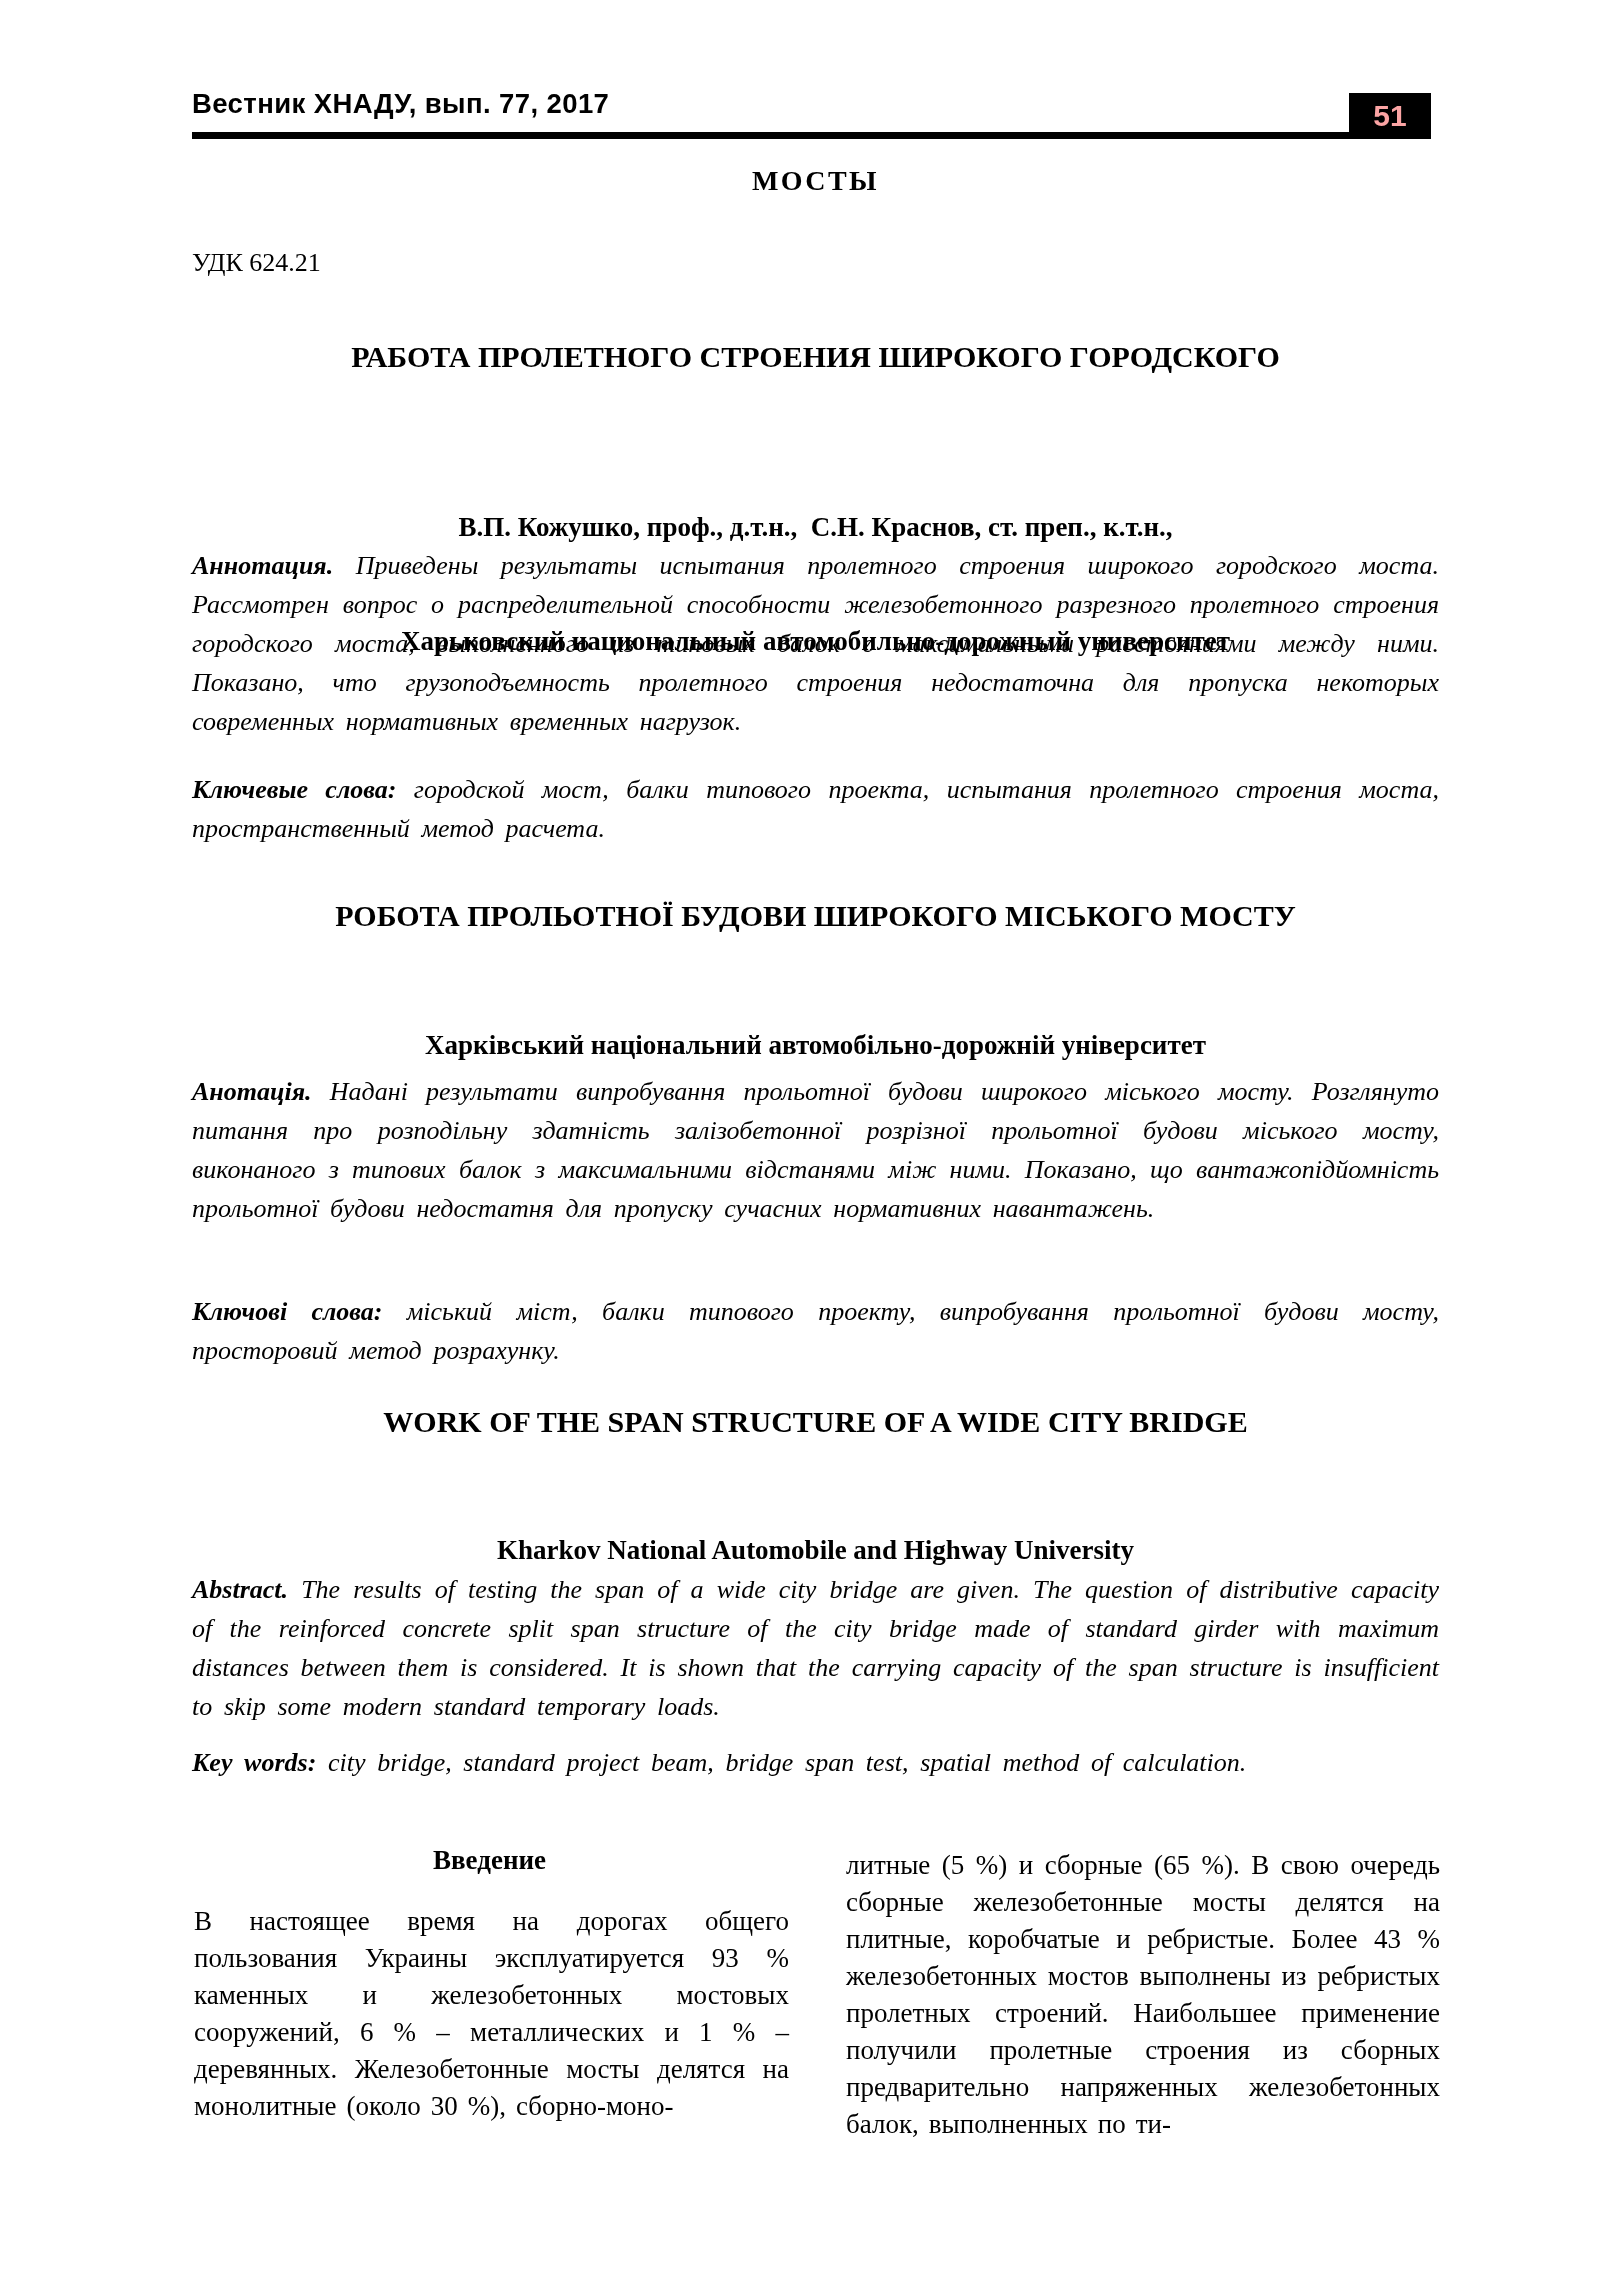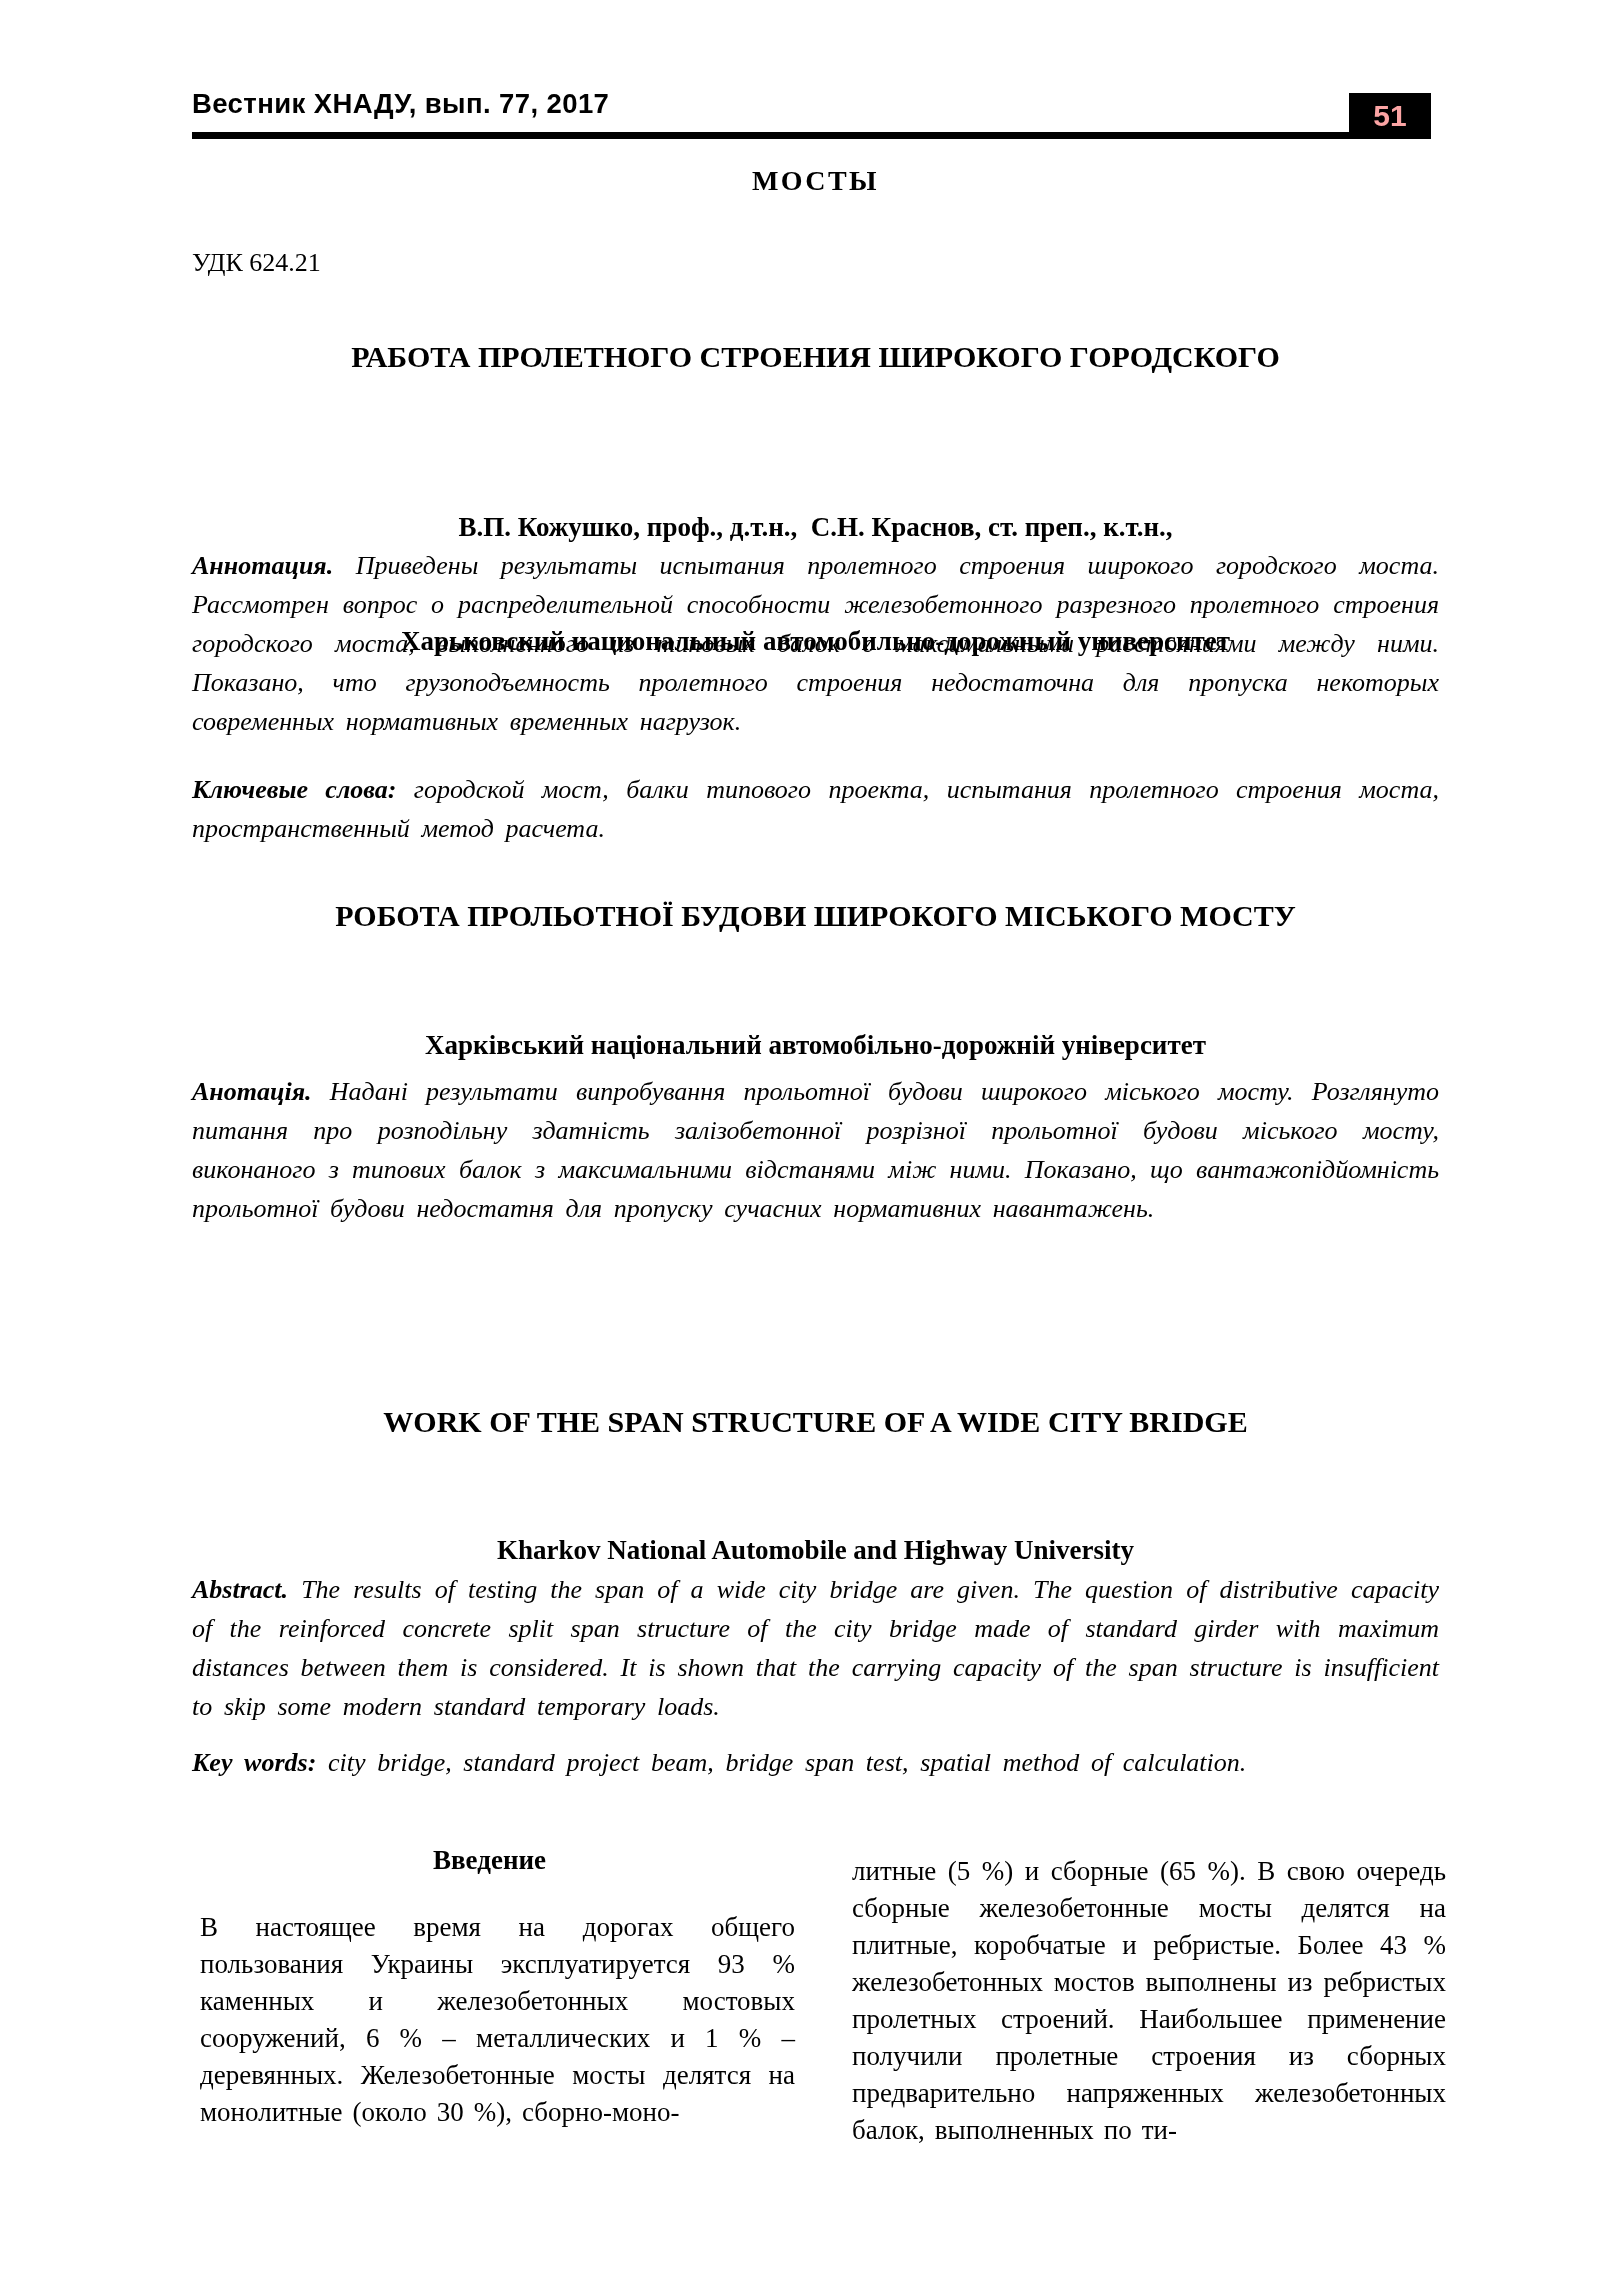--- a/index.html
+++ b/index.html
@@ -50,21 +50,21 @@
   .ua-authors  { top: 950px; }
   .ua-abstract { top: 1072px; }
   .ua-keywords { top: 1292px; }
 
   .en-title    { top: 1382px; }
   .en-authors  { top: 1455px; }
   .en-abstract { top: 1570px; }
   .en-keywords { top: 1743px; }
 
   .intro-heading { left: 192px; top: 1845px; width: 595px; text-align: center; font-weight: 700; font-size: 27px; }
-  .col { margin: 8px; font-size: 27px; line-height: 37px; text-align: justify; word-spacing: 0.12em; }
+  .col { margin: 2px; font-size: 27px; line-height: 37px; text-align: justify; word-spacing: 0.12em; }
   .left-col  { left: 192px;  top: 1901px; width: 595px; }
   .right-col { left: 844px; top: 1845px; width: 594px; }
 </style>
 </head>
 <body>
 
 <div class="page">
 
   <div class="hdr-journal">Вестник ХНАДУ, вып. 77, 2017</div>
   <div class="hdr-rule"></div>
@@ -83,20 +83,21 @@
   <p class="abstract ru-abstract"><span class="lbl">Аннотация.</span> <span>Приведены результаты испытания пролетного строения широкого городского моста. Рассмотрен вопрос о распределительной способности железобетонного разрезного пролетного строения городского моста, выполненного из типовых балок с максимальными расстояниями между ними. Показано, что грузоподъемность пролетного строения недостаточна для пропуска некоторых современных нормативных временных нагрузок.</span></p>
   <p class="abstract ru-keywords"><span class="lbl">Ключевые слова:</span> <span>городской мост, балки типового проекта, испытания пролетного строения моста, пространственный метод расчета.</span></p>
 
   <div class="title ua-title">
     <div>РОБОТА ПРОЛЬОТНОЇ БУДОВИ ШИРОКОГО МІСЬКОГО МОСТУ</div>
   </div>
   <div class="authors ua-authors">
     <div>Харківський національний автомобільно-дорожній університет</div>
   </div>
   <p class="abstract ua-abstract"><span class="lbl">Анотація.</span> <span>Надані результати випробування прольотної будови широкого міського мосту. Розглянуто питання про розподільну здатність залізобетонної розрізної прольотної будови міського мосту, виконаного з типових балок з максимальними відстанями між ними. Показано, що вантажопідйомність прольотної будови недостатня для пропуску сучасних нормативних навантажень.</span></p>
+  <p class="abstract ua-keywords"><span class="lbl">Ключові слова:</span> <span>міський міст, балки типового проекту, випробування прольотної будови мосту, просторовий метод розрахунку.</span></p>
 
   <div class="title en-title">
     <div>WORK OF THE SPAN STRUCTURE OF A WIDE CITY BRIDGE</div>
   </div>
   <div class="authors en-authors">
     <div>Kharkov National Automobile and Highway University</div>
   </div>
   <p class="abstract en-abstract"><span class="lbl">Abstract.</span> <span>The results of testing the span of a wide city bridge are given. The question of distributive capacity of the reinforced concrete split span structure of the city bridge made of standard girder with maximum distances between them is considered. It is shown that the carrying capacity of the span structure is insufficient to skip some modern standard temporary loads.</span></p>
   <p class="abstract en-keywords"><span class="lbl">Key words:</span> <span>city bridge, standard project beam, bridge span test, spatial method of calculation.</span></p>
 

